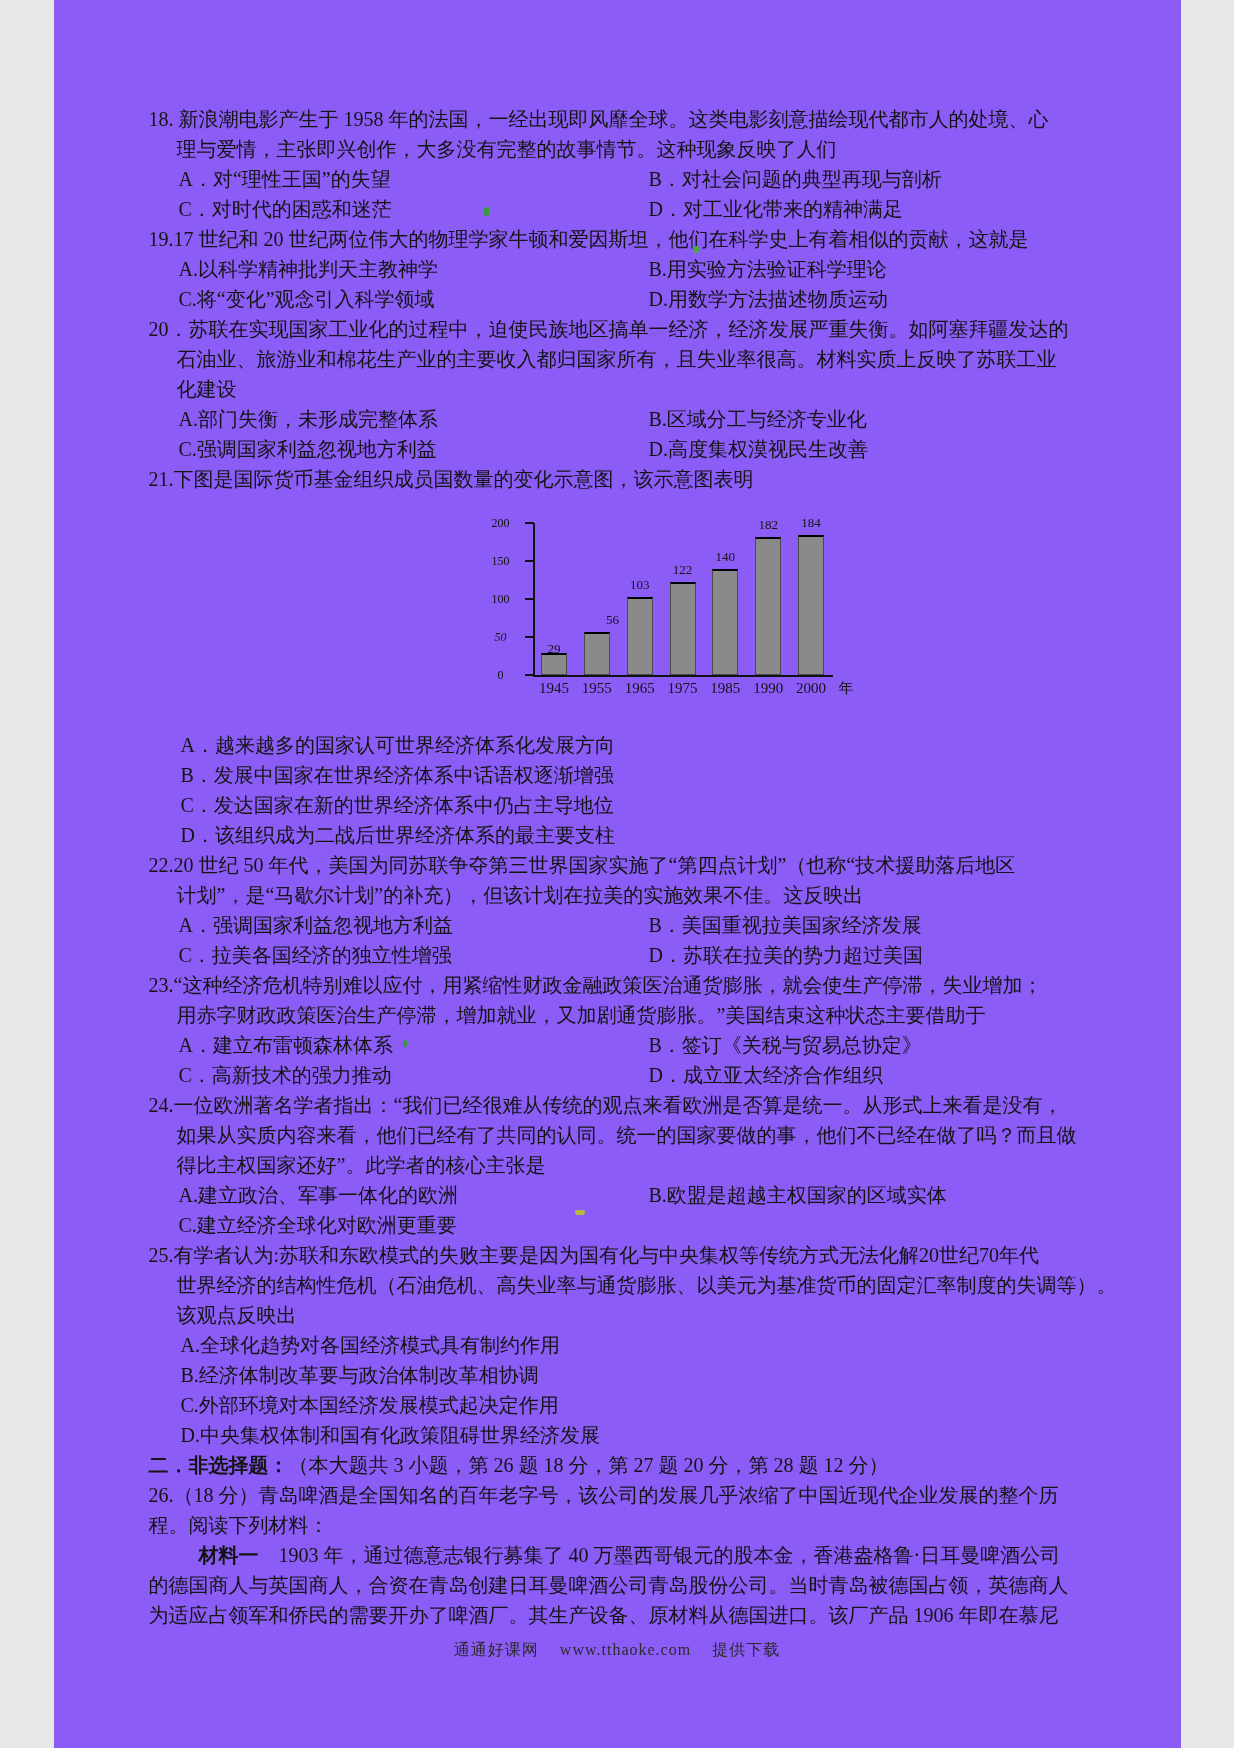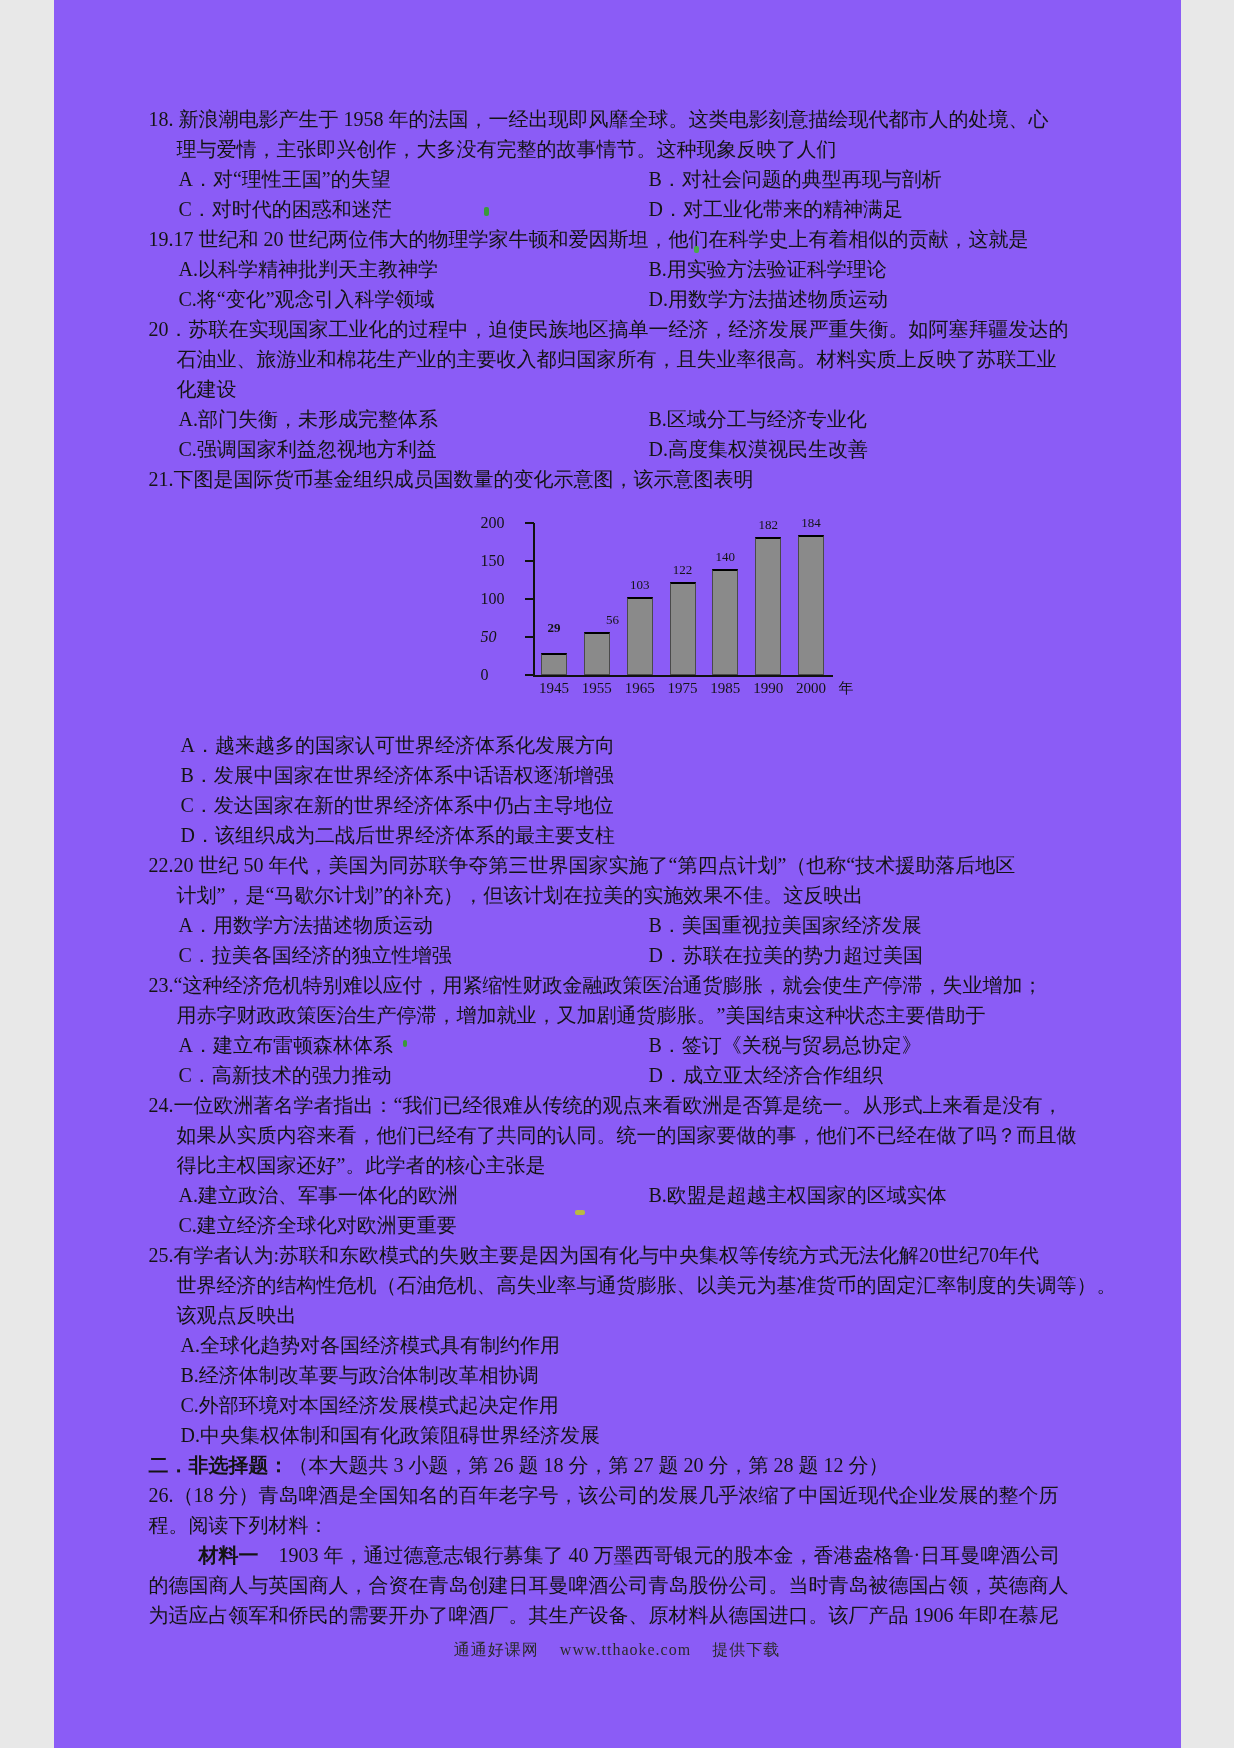--- a/index.html
+++ b/index.html
@@ -22,21 +22,21 @@
   .opt-line{padding-left:32px;line-height:30px;white-space:nowrap;}
   .bold{font-weight:bold;}
   .section-line{line-height:30px;white-space:nowrap;}
   .material .para-first{padding-left:50px;}
   .material .lead{font-weight:bold;margin-right:20px;}
   
   .chart{position:relative;width:400px;height:226px;margin:5px 0 5px 330px;}
   .chart .yaxis{position:absolute;left:54px;top:24px;width:2px;height:154px;background:#111;}
   .chart .xaxis{position:absolute;left:54px;top:176px;width:300px;height:2px;background:#111;}
   .chart .ytick{position:absolute;width:9px;height:2px;background:#111;left:46px;}
-  .chart .yticklabel{position:absolute;width:40px;text-align:left;left:2px;font-size:16px;line-height:18px;}
+  .chart .yticklabel{position:absolute;width:40px;text-align:center;left:2px;font-size:12px;line-height:18px;}
   .chart .bar{position:absolute;background:#8a8a8a;border:1px solid #4a4a4a;border-top:2px solid #000;box-sizing:border-box;}
   .chart .valuelabel{position:absolute;font-size:13px;line-height:16px;text-align:center;width:40px;}
   .chart .xticklabel{position:absolute;top:181px;font-size:15px;line-height:16px;text-align:center;width:44px;}
   .chart .xunit{position:absolute;top:181px;font-size:15px;line-height:16px;}
   
   .footer{
     position:absolute;left:0;top:1640px;width:100%;
     text-align:center;font-size:16px;color:#2b2b2b;letter-spacing:1px;
   }
   .footer span{margin:0 8px;}
@@ -92,21 +92,21 @@
           <div class="yticklabel" style="top: 167px;">0</div>
           <div class="ytick" style="top: 137px;"></div>
           <div class="yticklabel" style="top: 129px; font-style: italic;">50</div>
           <div class="ytick" style="top: 99px;"></div>
           <div class="yticklabel" style="top: 91px;">100</div>
           <div class="ytick" style="top: 61px;"></div>
           <div class="yticklabel" style="top: 53px;">150</div>
           <div class="ytick" style="top: 23px;"></div>
           <div class="yticklabel" style="top: 15px;">200</div>
           <div class="bar" style="left: 62.4286px; width: 26px; top: 154px; height: 22px; background: rgb(138, 138, 138);"></div>
-          <div class="valuelabel" style="left: 55.4286px; top: 121px; font-weight: bold;">29</div>
+          <div class="valuelabel" style="left: 55.4286px; top: 142px;">29</div>
           <div class="xticklabel" style="left: 53.4286px;">1945</div>
           <div class="bar" style="left: 105.286px; width: 26px; top: 133px; height: 43px; background: rgb(138, 138, 138);"></div>
           <div class="valuelabel" style="left: 114px; top: 113px;">56</div>
           <div class="xticklabel" style="left: 96.2857px;">1955</div>
           <div class="bar" style="left: 148.143px; width: 26px; top: 98px; height: 78px; background: rgb(138, 138, 138);"></div>
           <div class="valuelabel" style="left: 141.143px; top: 78px;">103</div>
           <div class="xticklabel" style="left: 139.143px;">1965</div>
           <div class="bar" style="left: 191px; width: 26px; top: 83px; height: 93px; background: rgb(138, 138, 138);"></div>
           <div class="valuelabel" style="left: 184px; top: 63px;">122</div>
           <div class="xticklabel" style="left: 182px;">1975</div>
@@ -123,21 +123,21 @@
         </div>
         <div class="opt-line">A．越来越多的国家认可世界经济体系化发展方向</div>
         <div class="opt-line">B．发展中国家在世界经济体系中话语权逐渐增强</div>
         <div class="opt-line">C．发达国家在新的世界经济体系中仍占主导地位</div>
         <div class="opt-line">D．该组织成为二战后世界经济体系的最主要支柱</div>
       </div>
       <div class="question">
         <div class="line">22.20 世纪 50 年代，美国为同苏联争夺第三世界国家实施了“第四点计划”（也称“技术援助落后地区</div>
         <div class="line hang">计划”，是“马歇尔计划”的补充），但该计划在拉美的实施效果不佳。这反映出</div>
         <div class="opt-row">
-          <div>A．用数学方法描述物质运动</div>
+          <div>A．强调国家利益忽视地方利益</div>
           <div>B．美国重视拉美国家经济发展</div>
         </div>
         <div class="opt-row">
           <div>C．拉美各国经济的独立性增强</div>
           <div>D．苏联在拉美的势力超过美国</div>
         </div>
       </div>
       <div class="question">
         <div class="line">23.“这种经济危机特别难以应付，用紧缩性财政金融政策医治通货膨胀，就会使生产停滞，失业增加；</div>
         <div class="line hang">用赤字财政政策医治生产停滞，增加就业，又加剧通货膨胀。”美国结束这种状态主要借助于</div>

